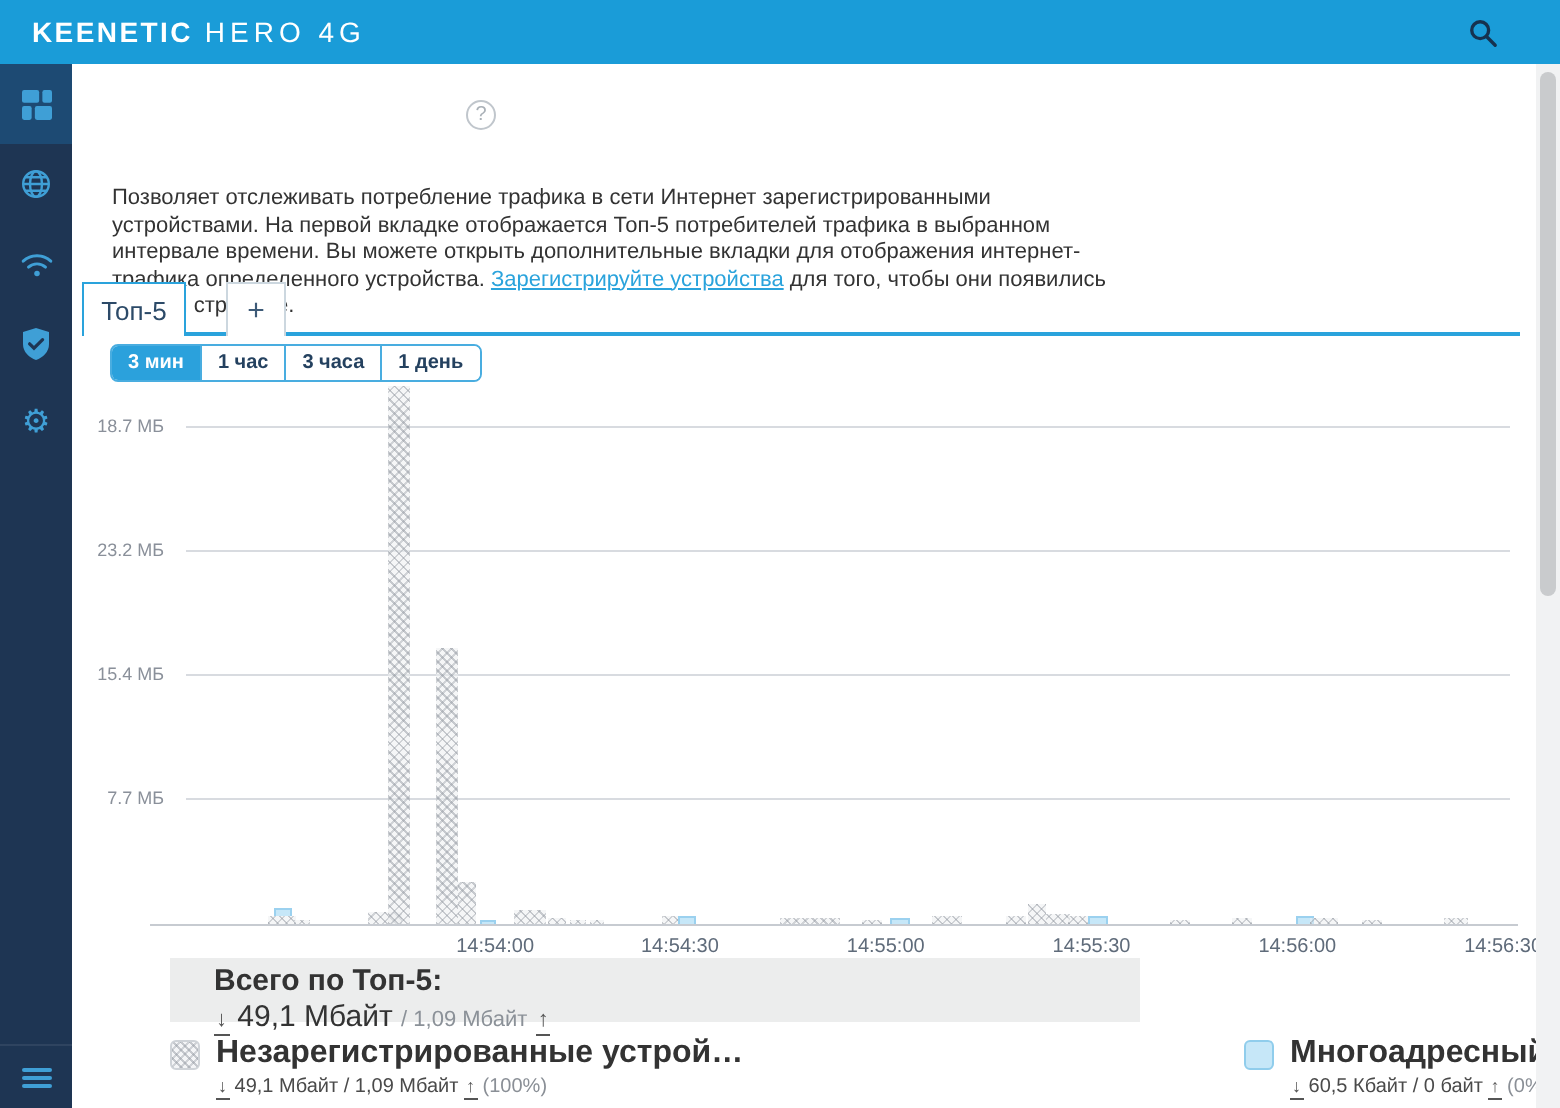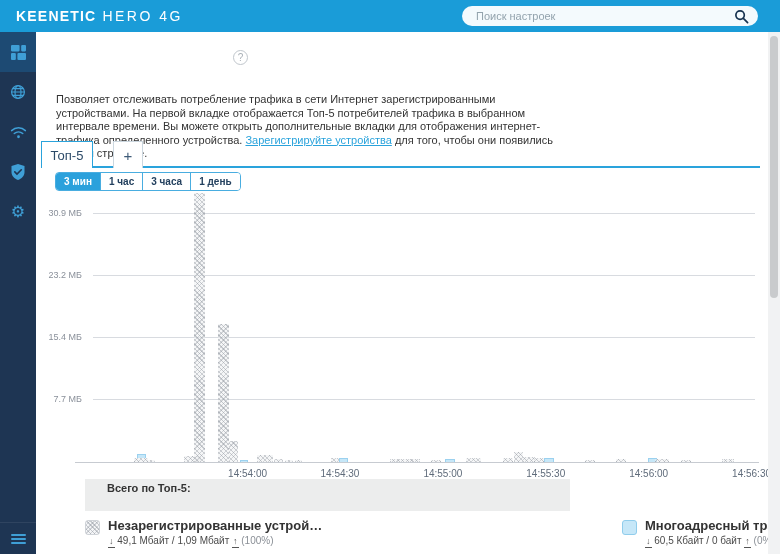--- a/index.html
+++ b/index.html
@@ -66,51 +66,50 @@
   .xlabel{position:absolute;top:0;width:60px;text-align:center;font-size:10px;color:#5f6b7a;}
   .bar{position:absolute;}
   .bar-unreg{background-color:rgba(236,238,241,.55);
     background-image:repeating-linear-gradient(45deg,rgba(140,146,155,.45) 0,rgba(140,146,155,.45) 1px,transparent 1px,transparent 3.2px),
                      repeating-linear-gradient(-45deg,rgba(140,146,155,.35) 0,rgba(140,146,155,.35) 1px,transparent 1px,transparent 3.2px);}
   .bar-multi{background:#c6e7f8;border:1px solid #9bd1ef;border-bottom:none;}
 
   
   .summary{position:absolute;left:49px;top:447px;width:485px;height:32px;background:#eceded;
            padding:3px 0 0 22px;}
-  .sum-title{font-size:11px;font-weight:700;color:#333;}
+  .sum-title{font-size:15px;font-weight:700;color:#333;}
   .sum-line{margin-top:1px;font-size:15px;color:#333;}
   .sum-big{font-weight:500;}
   .sum-small{font-size:11px;color:#8b9198;}
   .arr{display:inline-block;border-bottom:1.5px solid currentColor;line-height:1;padding:0 1px 0.5px 1px;
        font-size:11px;color:#555;}
 
   
   .legend-item{position:absolute;top:486px;display:flex;gap:8px;cursor:pointer;}
   .legend-item.l1{left:49px;width:280px;}
   .legend-item.l2{left:586px;width:146px;}
   .swatch{width:15px;height:15px;border-radius:3px;margin-top:2px;flex:0 0 15px;}
   .swatch.hatch{border:1px solid #cfd3d8;background-color:rgba(236,238,241,.6);
     background-image:repeating-linear-gradient(45deg,rgba(140,146,155,.45) 0,rgba(140,146,155,.45) 1px,transparent 1px,transparent 3px),
                      repeating-linear-gradient(-45deg,rgba(140,146,155,.35) 0,rgba(140,146,155,.35) 1px,transparent 1px,transparent 3px);}
   .swatch.blue{background:#c6e7f8;border:1px solid #90cdec;}
-  .legend-label{font-size:13px;font-weight:700;color:#333;white-space:nowrap;overflow:hidden;}
+  .legend-label{font-size:16px;font-weight:700;color:#333;white-space:nowrap;overflow:hidden;}
   .legend-sub{margin-top:2px;font-size:10px;color:#4a4a4a;white-space:nowrap;}
   .legend-sub .arr{font-size:9px;}
   .pct{color:#8a8f96;}
 </style>
 </head>
 <body>
 
 <div class="page">
 
   <div class="header">
     <div class="brand">
       <b>KEENETIC</b><span class="model">HERO 4G</span>
     </div>
-    <input class="searchbox" type="text" placeholder="Поиск настроек" style="">
     <svg class="search-ico" viewBox="0 0 16 16" fill="none" stroke="#16324f" stroke-width="1.8">
       <circle cx="6.5" cy="6.5" r="4.5"></circle>
         <path d="M10 10l4.5 4.5" stroke-linecap="round"></path>
     </svg>
   </div>
 
   <div class="sidebar">
     <div class="side-item active">
       <svg width="15" height="15" viewBox="0 0 14 14" fill="currentColor">
         <rect x="0" y="0" width="8" height="6" rx="1"></rect>
@@ -169,21 +168,21 @@
       <div class="rbtn active">3 мин</div>
       <div class="rbtn">1 час</div>
       <div class="rbtn">3 часа</div>
       <div class="rbtn">1 день</div>
     </div>
 
     <div class="ylabels" id="ylabels">
         <div class="ylabel" style="top: 204.218px;">7.7 МБ</div>
         <div class="ylabel" style="top: 142.437px;">15.4 МБ</div>
         <div class="ylabel" style="top: 79.8525px;">23.2 МБ</div>
-        <div class="ylabel" style="top: 18.0708px;">30.9 МБ</div>
+        <div class="ylabel" style="top: 18.0708px;">18.7 МБ</div>
       </div>
     <div class="plot" id="plot">
         <div class="gridline" style="bottom: 61.7817px;"></div>
         <div class="gridline" style="bottom: 123.563px;"></div>
         <div class="gridline" style="bottom: 186.147px;"></div>
         <div class="gridline" style="bottom: 247.929px;"></div>
         <div class="bar bar-unreg" style="left: 41.0207px; width: 14px; height: 4.0118px; bottom: 0px;"></div>
         <div class="bar bar-multi" style="left: 43.5207px; width: 9px; height: 4.41298px; bottom: 4.0118px;"></div>
         <div class="bar bar-unreg" style="left: 54.3109px; width: 8px; height: 2.40708px; bottom: 0px;"></div>
         <div class="bar bar-unreg" style="left: 90.9715px; width: 17px; height: 6.0177px; bottom: 0px;"></div>
@@ -219,20 +218,26 @@
         <div class="xlabel" style="left: 114.062px; text-align: right;">14:54:00</div>
         <div class="xlabel" style="left: 216.964px;">14:54:30</div>
         <div class="xlabel" style="left: 319.865px;">14:55:00</div>
         <div class="xlabel" style="left: 422.767px;">14:55:30</div>
         <div class="xlabel" style="left: 525.668px;">14:56:00</div>
         <div class="xlabel" style="left: 628.57px;">14:56:30</div>
       </div>
 
     <div class="summary">
       <div class="sum-title">Всего по Топ-5:</div>
+      <div class="sum-line">
+        <span class="arr">↓</span>
+        <span class="sum-big">49,1 Мбайт</span>
+        <span class="sum-small">/ 1,09 Мбайт</span>
+        <span class="arr">↑</span>
+      </div>
     </div>
 
     <div class="legend-item l1">
       <span class="swatch hatch"></span>
       <div>
         <div class="legend-label">Незарегистрированные устрой…</div>
         <div class="legend-sub">
           <span class="arr">↓</span>
           <span>49,1 Мбайт / 1,09 Мбайт</span>
           <span class="arr">↑</span>

